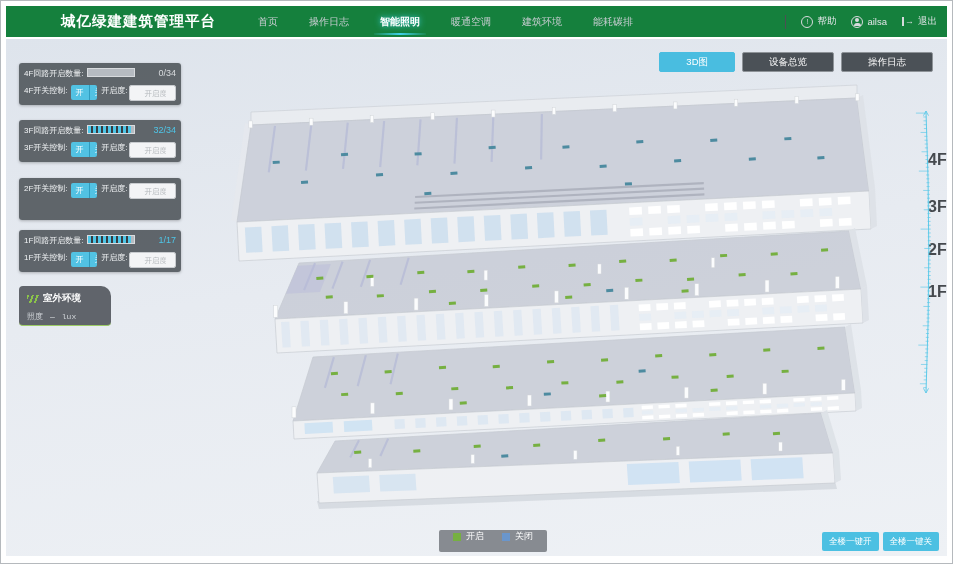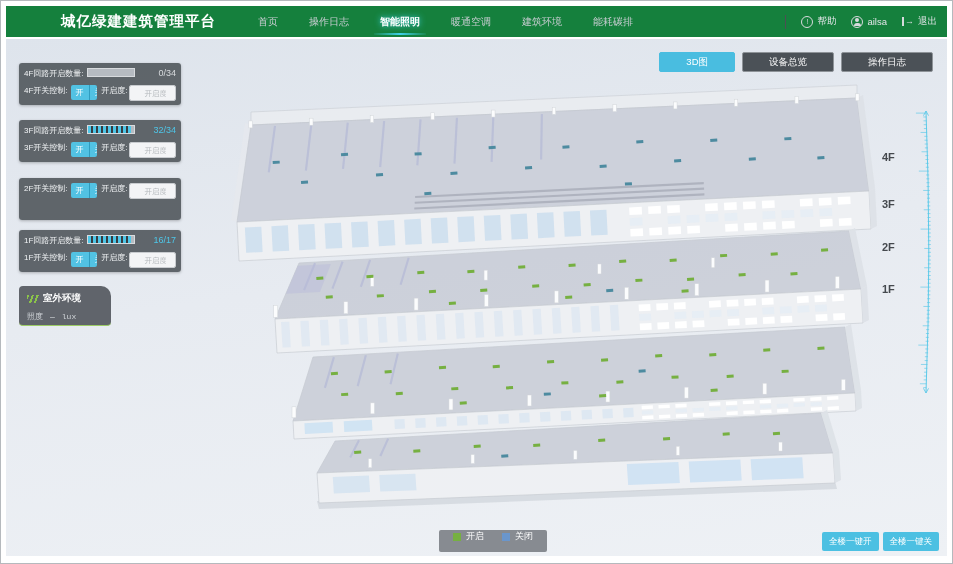--- a/index.html
+++ b/index.html
@@ -50,21 +50,21 @@
   .od-title{display:flex;align-items:center;gap:4px;font-size:9.5px;font-weight:bold;}
   .slash-icon{width:12px;height:8px;background:repeating-linear-gradient(110deg,#8bc34a 0 2px,transparent 2px 4.5px);}
   .od-metric{margin-top:6px;font-size:8px;color:#cfd3d7;display:flex;gap:7px;align-items:center;}
   .od-value{color:#e6e9ec;}
   
   .toolbar{position:absolute;top:13px;right:14px;display:flex;gap:7px;}
   .vbtn{height:20px;padding:0 26px;font-size:9.5px;color:#fff;background:#4b5157;border:1px solid #8e9398;
     border-radius:2px;cursor:pointer;white-space:nowrap;}
   .vbtn.active{background:#49bde0;border-color:#49bde0;}
   
-  .floor-label{position:absolute;left:876px;color:#45494e;font-size:11px;font-weight:bold;}
+  .floor-label{position:absolute;left:922px;color:#45494e;font-size:16px;font-weight:bold;}
   #ruler{position:absolute;right:10px;top:68px;width:22px;height:290px;}
   
   .legend{position:absolute;left:433px;top:491px;height:22px;display:flex;align-items:flex-start;gap:18px;
     background:rgba(126,130,136,.92);padding:0 14px;border-radius:2px;color:#fff;font-size:9px;}
   .leg-item{display:flex;align-items:center;gap:5px;white-space:nowrap;}
   .sq{width:8px;height:8px;display:inline-block;}
   
   .bulk{position:absolute;right:8px;bottom:5px;display:flex;gap:4px;margin-left:37px;}
   .bulk-btn{height:19px;padding:0 7px;font-size:8.5px;background:#4cc0e2;color:#fff;border:none;border-radius:2px;
     cursor:pointer;white-space:nowrap;}
@@ -455,21 +455,21 @@
         </div>
       </div>
     </section>
 
     <section class="floor-panel" style="top:191px">
       <div class="fp-row">
         <span class="fp-lbl">1F回路开启数量:</span>
         <div class="progress">
             <div class="progress-fill" style="width: 94%;"></div>
           </div>
-        <span class="count">16/17</span>
+        <span class="count">1/17</span>
       </div>
       <div class="fp-row">
         <span class="fp-lbl">1F开关控制:</span>
         <div class="switch">
           <button class="sw-btn">开</button>
           <button class="sw-btn">关</button>
         </div>
         <span class="fp-lbl">开启度:</span>
         <div class="dim">
           <input placeholder="开启度" style="">

